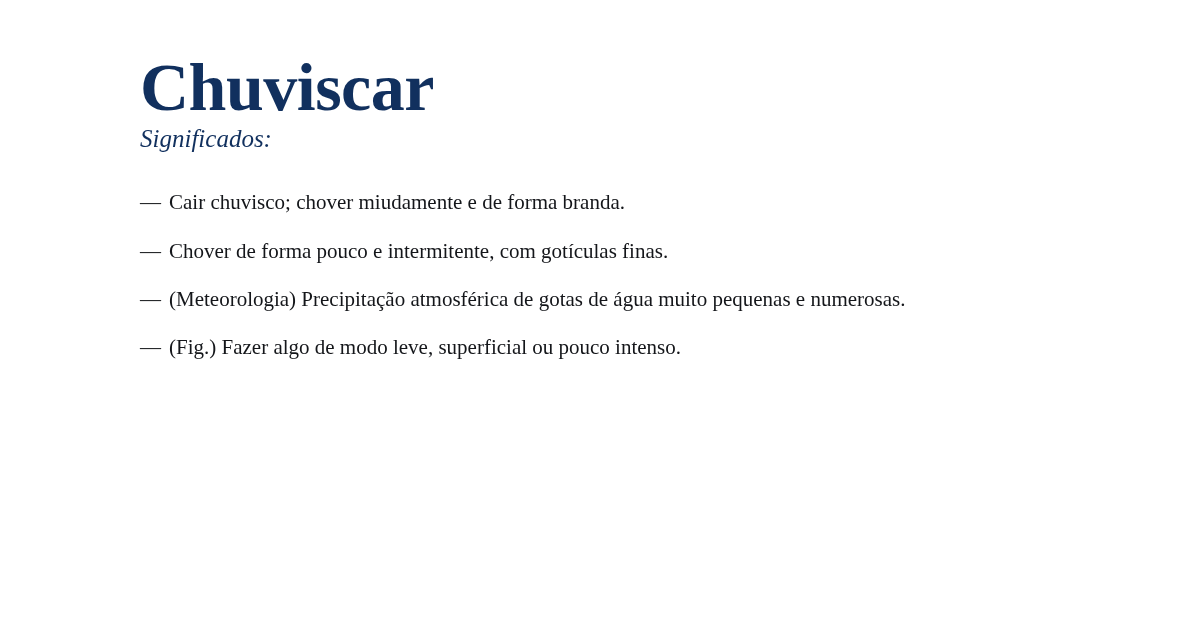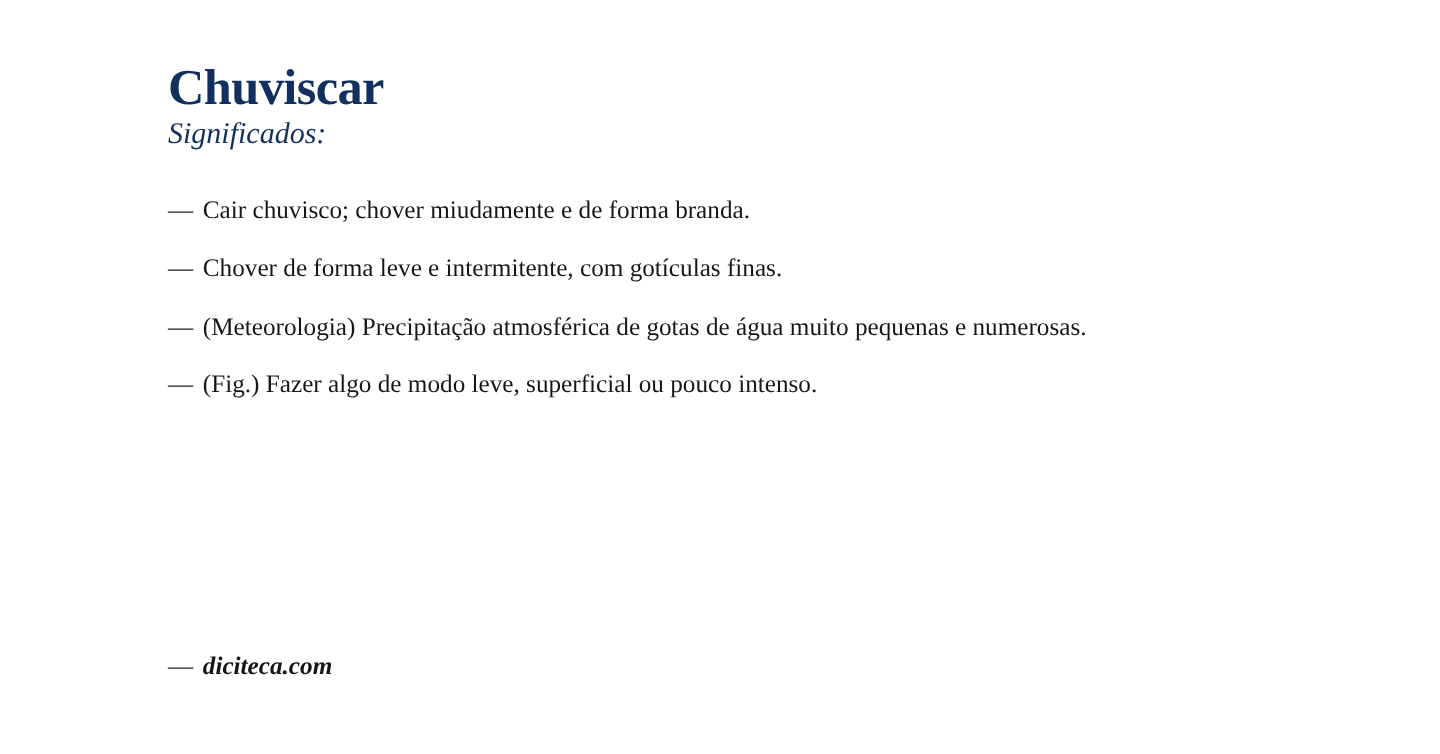--- a/index.html
+++ b/index.html
@@ -18,21 +18,21 @@
   .card {
     position: relative;
     width: 1200px;
     height: 628px;
     box-sizing: border-box;
     padding: 52px 120px 0 140px;
   }
   .word-title {
     font-family: "Liberation Serif", "DejaVu Serif", serif;
     font-weight: bold;
-    font-size: 42px;
+    font-size: 68px;
     line-height: 1.05;
     color: #11305e;
     letter-spacing: -0.5px;
     margin: 0 0 2px 0;
   }
   .subtitle {
     font-family: "Liberation Serif", "DejaVu Serif", serif;
     font-style: italic;
     font-weight: normal;
     font-size: 25px;
@@ -77,27 +77,24 @@
 
   <h1 class="word-title">Chuviscar</h1>
 
   <div class="subtitle">Significados:</div>
 
   <ul class="meanings">
     <li class="meaning-item">
       <span class="dash">—</span><span>Cair chuvisco; chover miudamente e de forma branda.</span>
     </li>
     <li class="meaning-item">
-      <span class="dash">—</span><span>Chover de forma leve e intermitente, com gotículas finas.</span>
+      <span class="dash">—</span><span>Chover de forma pouco e intermitente, com gotículas finas.</span>
     </li>
     <li class="meaning-item">
       <span class="dash">—</span><span>(Meteorologia) Precipitação atmosférica de gotas de água muito pequenas e numerosas.</span>
     </li>
     <li class="meaning-item">
       <span class="dash">—</span><span>(Fig.) Fazer algo de modo leve, superficial ou pouco intenso.</span>
     </li>
   </ul>
 
-  <div class="source">
-    <span class="dash">—</span><span>diciteca.com</span>
-  </div>
 
 </div>
 
 </body></html>

